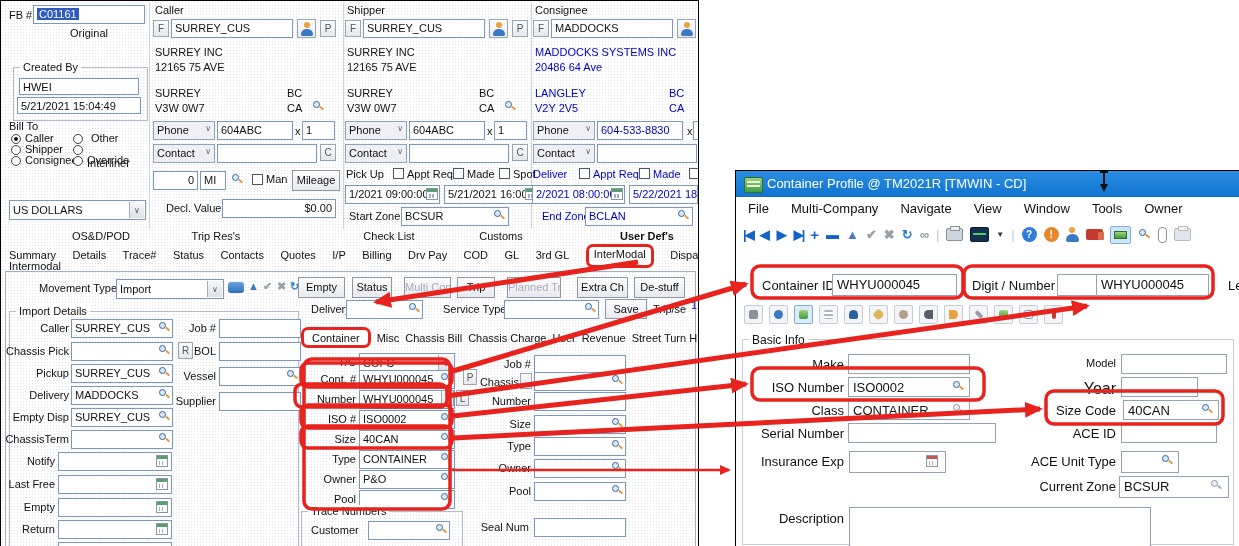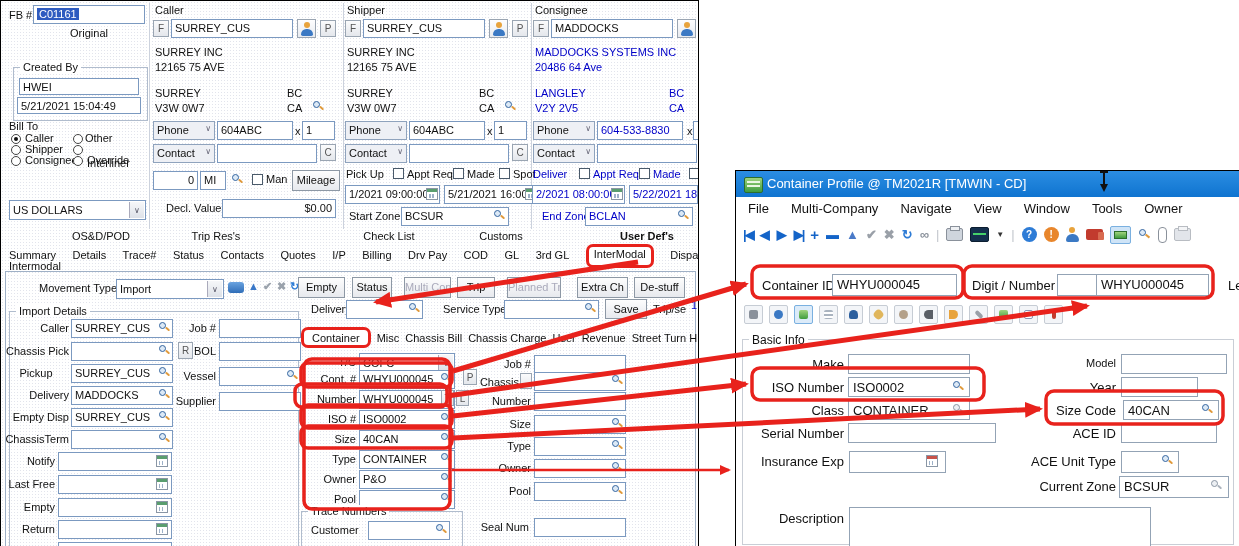--- a/index.html
+++ b/index.html
@@ -116,21 +116,21 @@
     <div class="fld" style="left:16px;top:96px;width:124px;height:17px;">5/21/2021 15:04:49</div>
 
     <div class="lbl" style="left:8px;top:119px;">Bill To</div>
     <span class="rad on" style="left:10px;top:133px;"></span>
     <div class="lbl" style="left:24px;top:131px;">Caller</div>
     <span class="rad" style="left:10px;top:144px;"></span>
     <div class="lbl" style="left:24px;top:142px;">Shipper</div>
     <span class="rad" style="left:10px;top:155px;"></span>
     <div class="lbl" style="left:24px;top:153px;">Consignee</div>
     <span class="rad" style="left:72px;top:133px;"></span>
-    <div class="lbl" style="left:84px;top:131px;">Other</div>
+    <div class="lbl" style="left:90px;top:131px;">Other</div>
     <span class="rad" style="left:72px;top:144px;"></span>
     <div class="lbl" style="left:86px;top:156px;">Interliner</div>
     <span class="rad" style="left:72px;top:155px;"></span>
     <div class="lbl" style="left:86px;top:153px;">Override</div>
 
     <div class="dd" style="left:8px;top:199px;width:137px;">
       <span>US DOLLARS</span>
       <span class="ar">∨</span>
     </div>
 
@@ -286,21 +286,21 @@
     <div class="grp" style="left:8px;top:310px;width:288px;height:236px;">
       <span class="leg">Import Details</span>
     </div>
     <div class="rlbl" style="left:2px;top:321px;width:66px;">Caller</div>
     <div class="fld" style="left:70px;top:318px;width:102px;">SURREY_CUS</div>
     <span class="sic" style="left:157px;top:320px;"></span>
     <div class="rlbl" style="left:2px;top:344px;width:66px;">Chassis Pick</div>
     <div class="fld" style="left:70px;top:341px;width:102px;"></div>
     <span class="sic" style="left:157px;top:343px;"></span>
     <div class="sbtn" style="left:177px;top:341px;width:15px;">R</div>
-    <div class="rlbl" style="left:2px;top:366px;width:66px;text-align:center;">Pickup</div>
+    <div class="rlbl" style="left:2px;top:366px;width:66px;">Pickup</div>
     <div class="fld" style="left:70px;top:363px;width:102px;">SURREY_CUS</div>
     <span class="sic" style="left:157px;top:365px;"></span>
     <div class="rlbl" style="left:2px;top:388px;width:66px;">Delivery</div>
     <div class="fld" style="left:70px;top:385px;width:102px;">MADDOCKS</div>
     <span class="sic" style="left:157px;top:387px;"></span>
     <div class="rlbl" style="left:2px;top:410px;width:66px;">Empty Disp</div>
     <div class="fld" style="left:70px;top:407px;width:102px;">SURREY_CUS</div>
     <span class="sic" style="left:157px;top:409px;"></span>
     <div class="rlbl" style="left:2px;top:432px;width:66px;">ChassisTerm</div>
     <div class="fld" style="left:70px;top:429px;width:102px;"></div>
@@ -493,21 +493,21 @@
     <div class="grp" style="left:6px;top:168px;width:490px;height:204px;border-color:#c9ced6;">
       <span class="leg" style="font-size:12px;">Basic Info</span>
     </div>
     <div class="rlbl" style="left:5px;top:186px;width:103px;font-size:13px;">Make</div>
     <div class="fld2" style="left:112px;top:183px;width:122px;"></div>
     <div class="rlbl" style="left:270px;top:186px;width:110px;font-size:11px;">Model</div>
     <div class="fld2" style="left:385px;top:183px;width:106px;"></div>
     <div class="rlbl" style="left:5px;top:209px;width:103px;font-size:13px;">ISO Number</div>
     <div class="fld2" style="left:112px;top:206px;width:122px;">ISO0002</div>
     <span class="sic" style="left:216px;top:209px;"></span>
-    <div class="rlbl" style="left:270px;top:209px;width:110px;font-size:13px;">Year</div>
+    <div class="rlbl" style="left:270px;top:209px;width:110px;font-size:16px;">Year</div>
     <div class="fld2" style="left:385px;top:206px;width:77px;"></div>
     <div class="rlbl" style="left:5px;top:232px;width:103px;font-size:13px;">Class</div>
     <div class="fld2" style="left:112px;top:229px;width:122px;">CONTAINER</div>
     <span class="sic gray" style="left:216px;top:232px;"></span>
     <div class="rlbl" style="left:270px;top:232px;width:110px;font-size:13px;">Size Code</div>
     <div class="fld2" style="left:387px;top:229px;width:96px;">40CAN</div>
     <span class="sic" style="left:465px;top:232px;"></span>
     <div class="rlbl" style="left:5px;top:255px;width:103px;font-size:13px;">Serial Number</div>
     <div class="fld2" style="left:112px;top:252px;width:148px;"></div>
     <div class="rlbl" style="left:270px;top:255px;width:110px;font-size:13px;">ACE ID</div>

